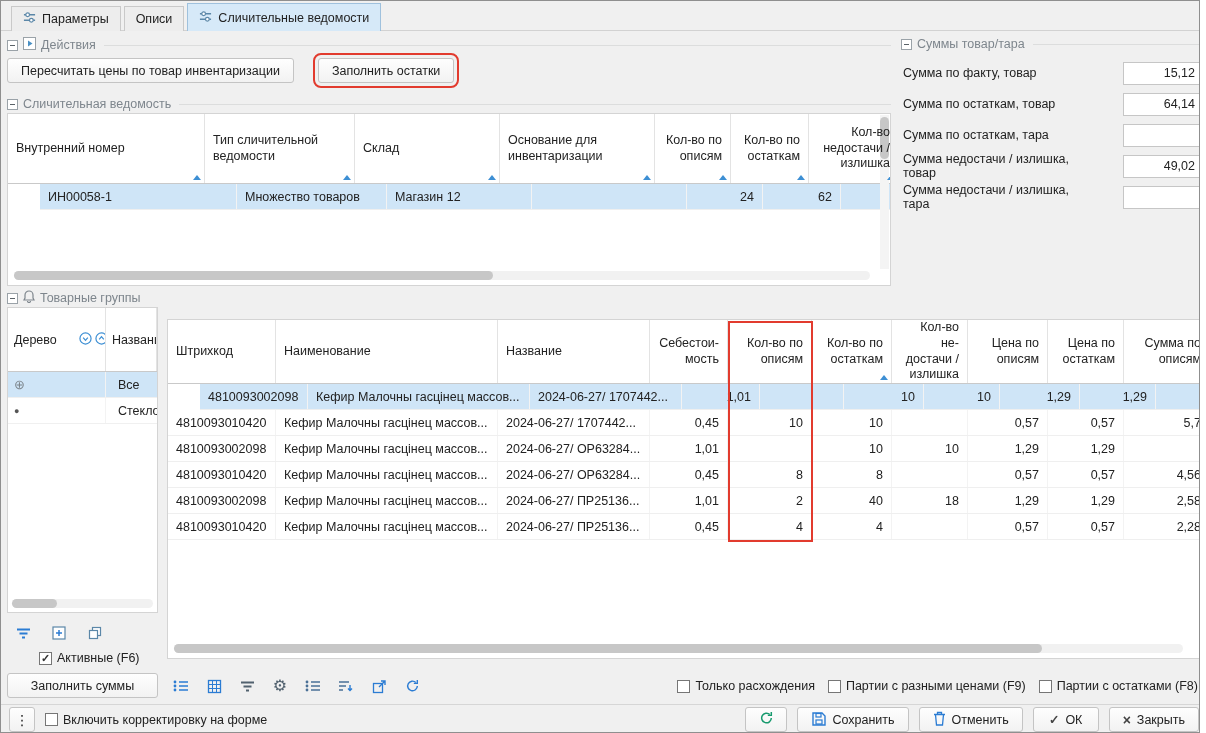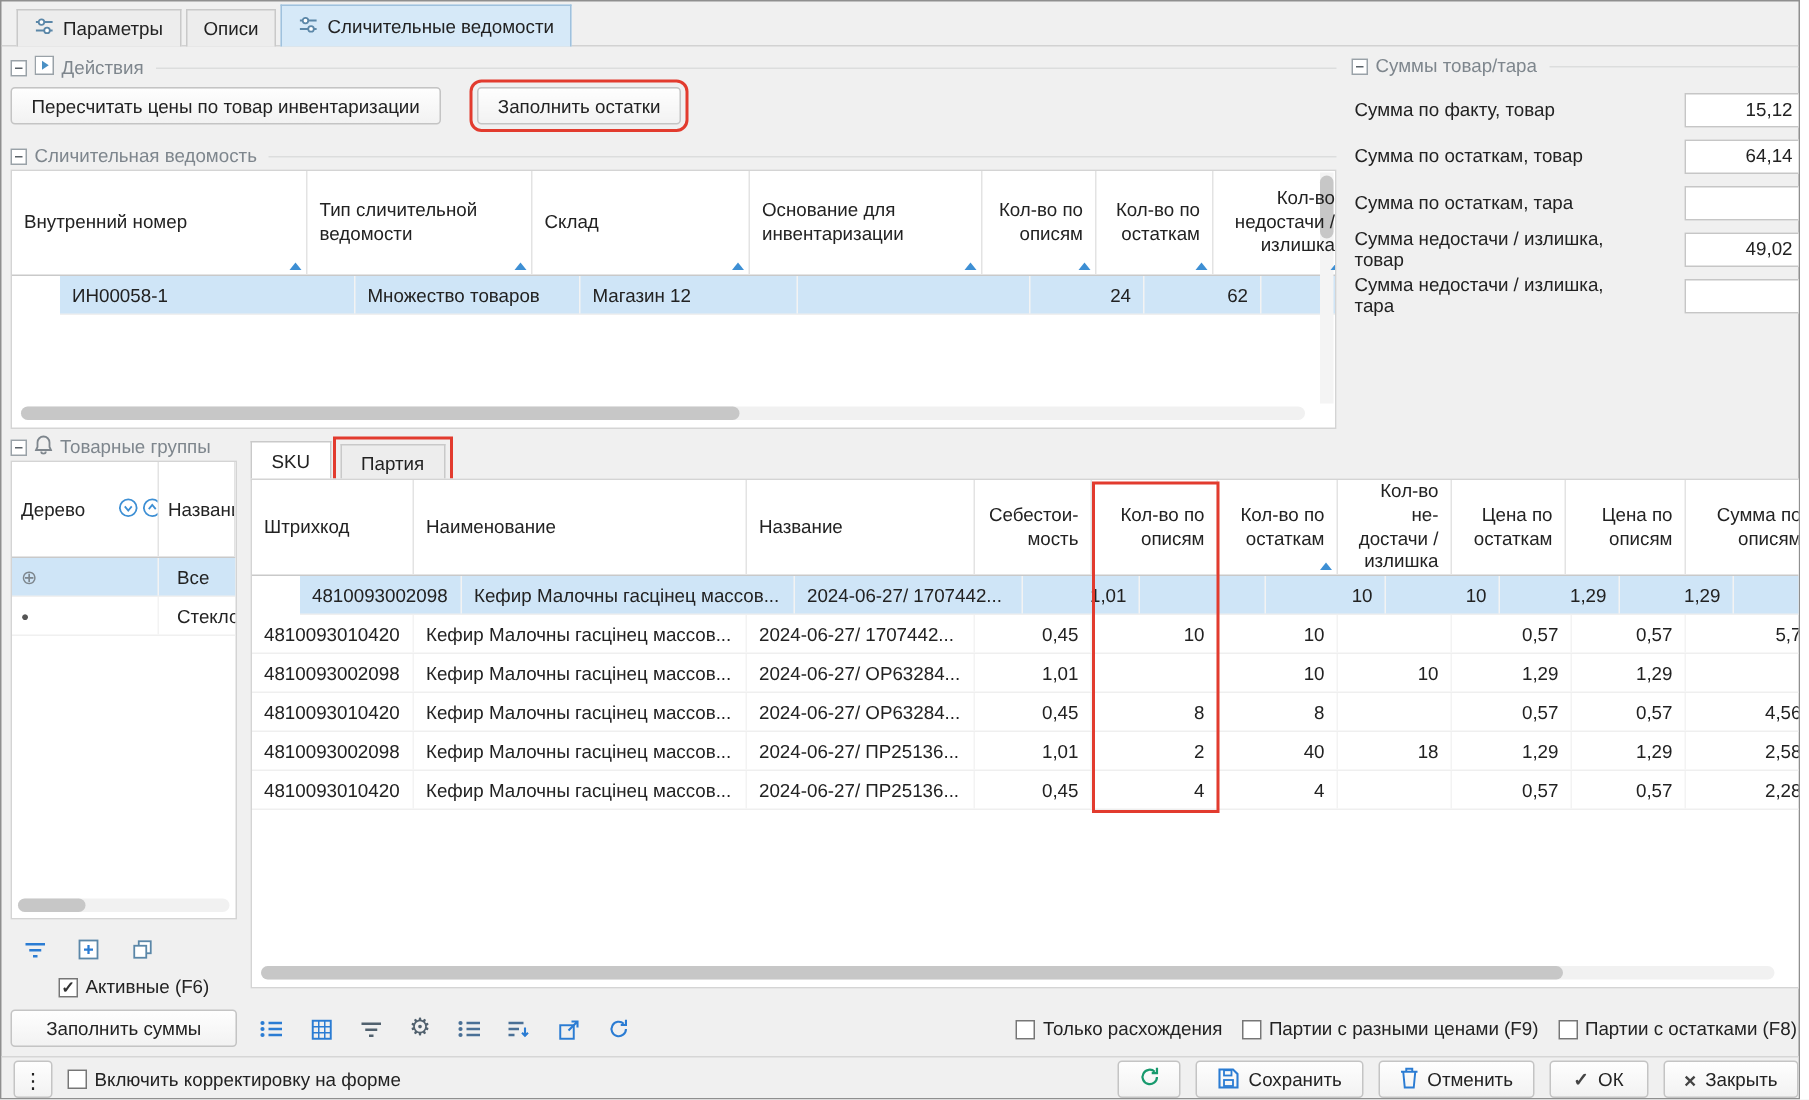--- a/index.html
+++ b/index.html
@@ -268,28 +268,20 @@
       </span>
   </div>
   <label class="chk" style="position:absolute; left:38px; top:650px;">
     <span class="cb">✓</span>
     <span>Активные (F6)</span>
   </label>
   <button class="btn" style="position:absolute; left:6px; top:672px; width:151px;">
     <span>Заполнить суммы</span>
   </button>
 
-  <div class="dtabbar">
-    <div class="dtab active">
-      <span>SKU</span>
-    </div>
-    <div class="dtab red-hl">
-      <span>Партия</span>
-    </div>
-  </div>
 
   <div id="detail-table" class="tbox" style="left:166px; top:318px; width:1035px; height:340px;">
     <div class="redbox-col"></div>
     <div class="hscroll" style="left:6px; right:18px; bottom:5px;">
       <div class="hthumb" style="left:0; width:86%;"></div>
     </div>
   <div class="t-head">
         <div class="t-hcell" style="width: 108px;">
           <span>Штрихкод</span>
         </div>
@@ -305,25 +297,25 @@
         <div class="t-hcell num" style="width: 84px;">
           <span>Кол-во по описям</span>
         </div>
         <div class="t-hcell num" style="width: 80px;">
           <span>Кол-во по остаткам</span>
           <span class="sort-tri"></span>
         </div>
         <div class="t-hcell num" style="width: 76px;">
           <span>Кол-во не-достачи / излишка</span>
         </div>
+        <div class="t-hcell num" style="width: 80px;">
+          <span>Цена по описям</span>
+        </div>
         <div class="t-hcell num" style="width: 76px;">
           <span>Цена по остаткам</span>
-        </div>
-        <div class="t-hcell num" style="width: 80px;">
-          <span>Цена по описям</span>
         </div>
         <div class="t-hcell num" style="width: 86px;">
           <span>Сумма по описям</span>
         </div>
       </div>
       <div class="t-row sel">
         <div class="t-cell" style="width: 108px;">4810093002098</div>
         <div class="t-cell" style="width: 222px;">Кефир Малочны гасцінец массов...</div>
         <div class="t-cell" style="width: 152px;">2024-06-27/ 1707442...</div>
         <div class="t-cell num" style="width: 78px;">1,01</div>

